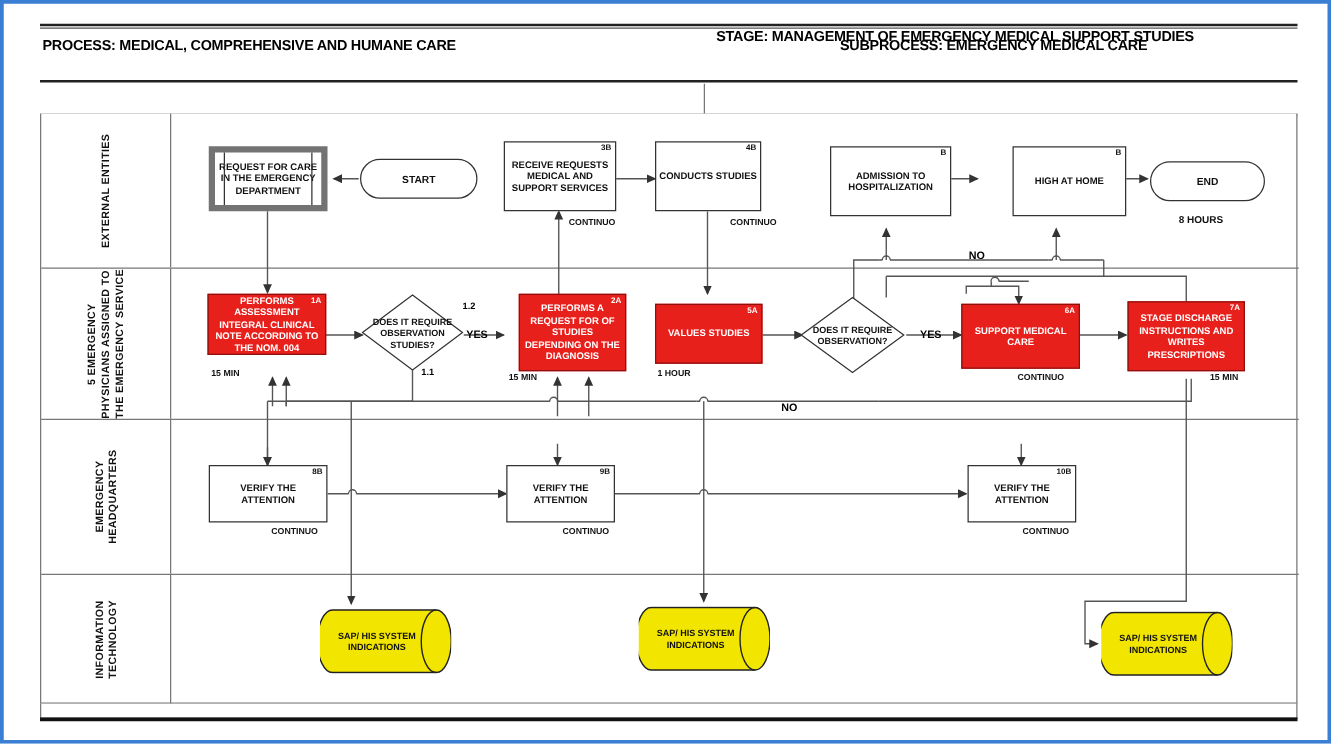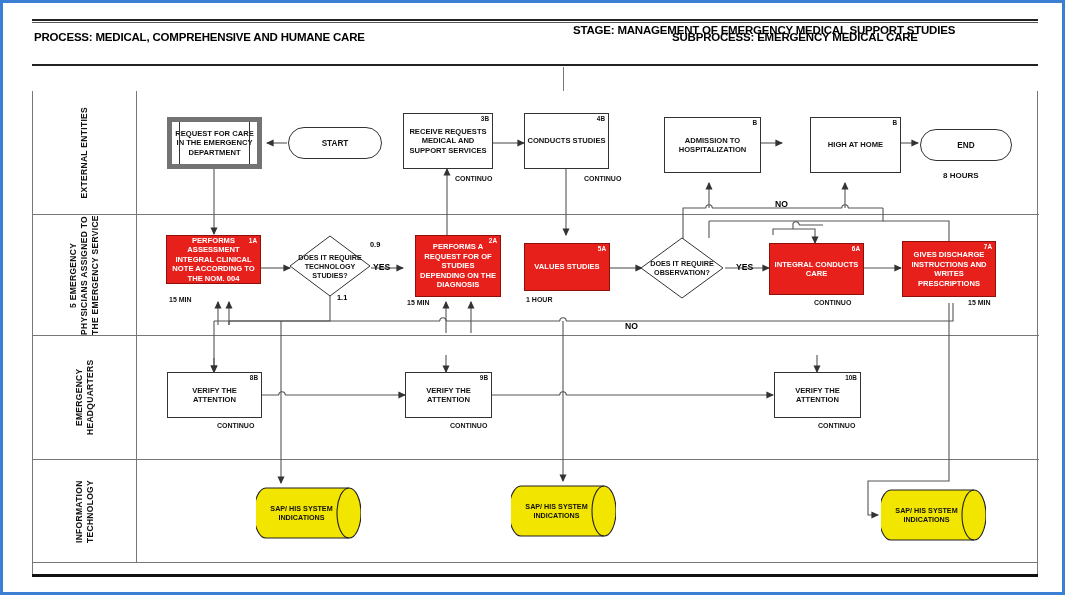--- a/index.html
+++ b/index.html
@@ -250,24 +250,24 @@
   <div class="node proc red" style="left:163px;top:232px;width:95px;height:49px;">
     <span class="corner-tag">1A</span>
     <span>PERFORMS ASSESSMENT INTEGRAL CLINICAL NOTE ACCORDING TO THE NOM. 004</span>
   </div>
   <div class="note" style="left:166px;top:293px;">15 MIN</div>
 
   <div class="dec-wrap" style="left:286px;top:232px;width:82px;height:62px;">
     <svg width="82" height="62" viewBox="0 0 82 62">
       <polygon points="41,1 81,31 41,61 1,31" fill="#ffffff" stroke="#333" stroke-width="1"></polygon>
     </svg>
-    <div class="dec-txt">DOES IT REQUIRE TECHNOLOGY STUDIES?</div>
+    <div class="dec-txt">DOES IT REQUIRE OBSERVATION STUDIES?</div>
   </div>
   <div class="edge-lbl" style="left:370px;top:259px;">YES</div>
-  <div class="edge-num" style="left:367px;top:237px;">0.9</div>
+  <div class="edge-num" style="left:367px;top:237px;">1.2</div>
   <div class="edge-num" style="left:334px;top:290px;">1.1</div>
 
   <div class="node proc red" style="left:412px;top:232px;width:86px;height:62px;">
     <span class="corner-tag">2A</span>
     <span>PERFORMS A REQUEST FOR OF STUDIES DEPENDING ON THE DIAGNOSIS</span>
   </div>
   <div class="note" style="left:404px;top:296px;">15 MIN</div>
 
   <div class="node proc red" style="left:521px;top:240px;width:86px;height:48px;">
     <span class="corner-tag">5A</span>
@@ -278,27 +278,27 @@
   <div class="dec-wrap" style="left:637px;top:234px;width:84px;height:62px;">
     <svg width="84" height="62" viewBox="0 0 84 62">
       <polygon points="42,1 83,31 42,61 1,31" fill="#ffffff" stroke="#333" stroke-width="1"></polygon>
     </svg>
     <div class="dec-txt">DOES IT REQUIRE OBSERVATION?</div>
   </div>
   <div class="edge-lbl" style="left:733px;top:259px;">YES</div>
 
   <div class="node proc red" style="left:766px;top:240px;width:95px;height:52px;">
     <span class="corner-tag">6A</span>
-    <span>INTEGRAL CONDUCTS CARE</span>
+    <span>SUPPORT MEDICAL CARE</span>
   </div>
   <div class="note" style="left:811px;top:296px;">CONTINUO</div>
 
   <div class="node proc red" style="left:899px;top:238px;width:94px;height:56px;">
     <span class="corner-tag">7A</span>
-    <span>GIVES DISCHARGE INSTRUCTIONS AND WRITES PRESCRIPTIONS</span>
+    <span>STAGE DISCHARGE INSTRUCTIONS AND WRITES PRESCRIPTIONS</span>
   </div>
   <div class="note" style="left:965px;top:296px;">15 MIN</div>
 
   <div class="edge-lbl" style="left:772px;top:196px;">NO</div>
   <div class="edge-lbl" style="left:622px;top:318px;">NO</div>
 
   <div class="node proc" style="left:164px;top:369px;width:95px;height:46px;">
     <span class="corner-tag">8B</span>
     <span>VERIFY THE ATTENTION</span>
   </div>

